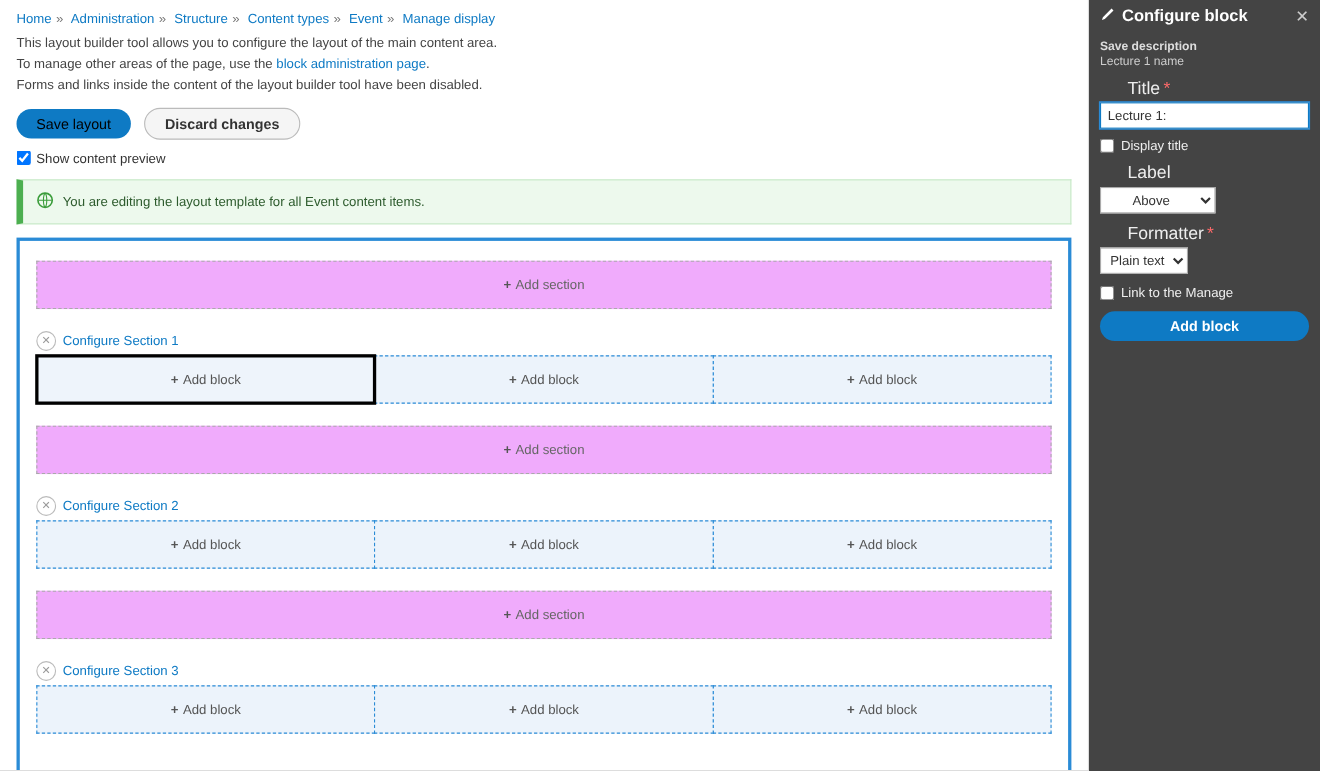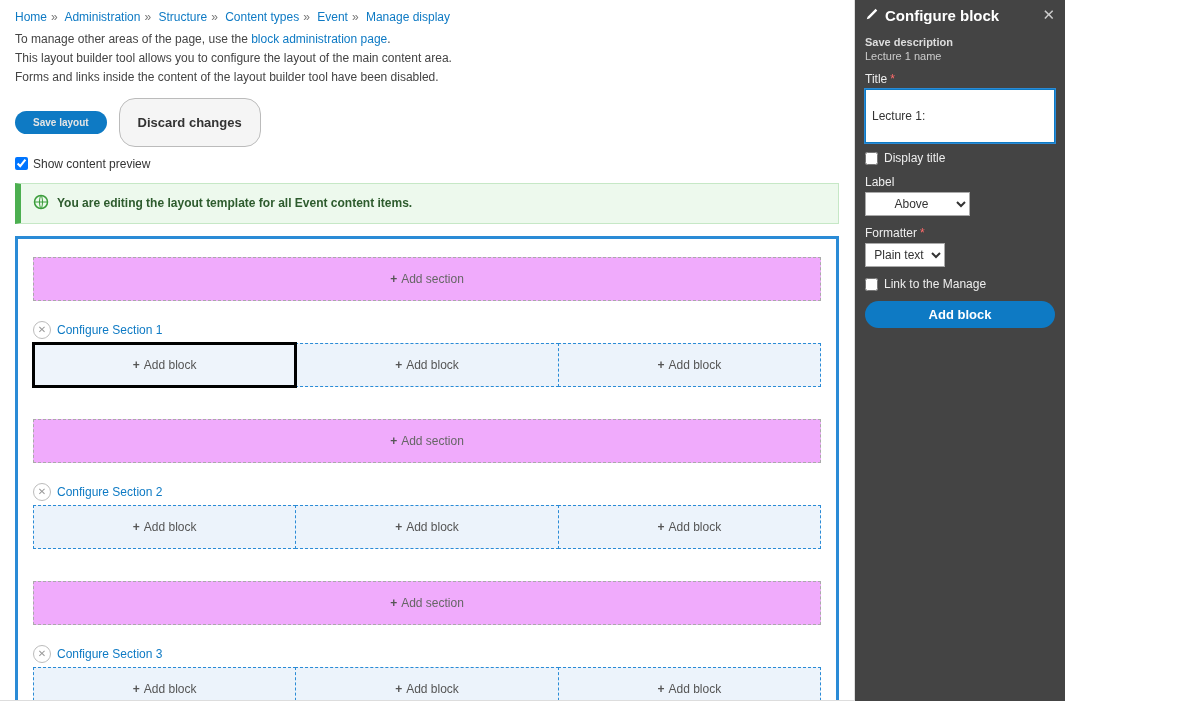--- a/index.html
+++ b/index.html
@@ -1,59 +1,59 @@
 <!DOCTYPE html>
 <html><head>
 <meta charset="utf-8">
 <style>
   * { box-sizing: border-box; margin: 0; padding: 0; }
   body { font-family: "Lucida Grande", "Lucida Sans Unicode", "Helvetica Neue", Arial, sans-serif; font-size: 12px; color: #333; background: #fff; }
-  .page { display: flex; width: 1065px; height: 701px; }
+  .page { display: flex; width: 1200px; height: 701px; }
   .main { flex: 1; padding: 10px 15px 0 15px; overflow-y: auto; border: 1px solid #ddd; border-top:none; border-left:none; position:relative;}
   .sidebar { width: 210px; background: #444; color: #fff; padding: 0; display:flex; flex-direction:column; }
   .sidebar-header { display:flex; align-items:center; justify-content:space-between; padding: 6px 10px 6px 10px; }
   .sidebar-header h2 { font-size: 15px; font-weight: bold; color:#fff; display:flex; gap:6px;}
   .sidebar-close { color:#ccc; font-size:15px; cursor:pointer; }
   .sidebar-body { padding: 6px 10px; font-size:12px; color:#eee; }
   .sb-desc-label { font-size:11px; color:#ddd; font-weight:bold; margin-bottom:2px; }
   .sb-desc-val { font-size:11px; color:#ccc; margin-bottom:10px; }
-  .sb-field-label { font-size:12px; color:#eee; margin-bottom:3px; display:flex; align-items:flex-start; gap:3px;}
+  .sb-field-label { font-size:16px; color:#eee; margin-bottom:3px; display:flex; align-items:flex-start; gap:3px;margin-left:25px;}
   .sb-req { color:#ff6a6a; }
-  .sb-input { width: 100%; padding: 19px 6px; border:1px solid #0e7ac4; outline:1px solid #2a8bd6; font-size:12px; margin-bottom:8px; color:#333; }
+  .sb-input { width: 100%; padding: 4px 6px; border:1px solid #0e7ac4; outline:1px solid #2a8bd6; font-size:12px; margin-bottom:8px; color:#333; }
   .sb-check { display:flex; align-items:center; gap:6px; margin-bottom:10px; font-size:12px; color:#eee;}
   .sb-select { background:#fff; color:#333; padding:3px 4px; font-size:12px; border:1px solid #aaa; margin-bottom:10px; min-width:105px;text-align:center;}
   .sb-submit { width:100%; padding:6px 12px; background:#0e7ac4; color:#fff; border:none; border-radius:14px; font-weight:bold; font-size:13px; cursor:pointer; }
 
   .breadcrumb { font-size:12px; margin-bottom:6px; color:#555;}
   .breadcrumb a { color:#0e7ac4; text-decoration:none; }
   .breadcrumb .sep { color:#777; margin:0 4px; }
 
   .intro { font-size:12px; color:#444; line-height:1.6; margin-bottom:10px; }
   .intro a { color:#0e7ac4; text-decoration:none; }
 
   .action-row { display:flex; gap:12px; align-items:center; margin-bottom:10px; }
-  .btn-primary { background:#0e7ac4; color:#e5e5e5; border:none; border-radius:16px; padding:6px 18px; font-weight:bold; font-size:10px; cursor:pointer; }
-  .btn-secondary { background:#f5f5f5; color:#333; border:1px solid #bbb; border-radius:16px; padding:16px 18px; font-weight:bold; font-size:13px; cursor:pointer; }
+  .btn-primary { background:#0e7ac4; color:#000000; border:none; border-radius:16px; padding:6px 18px; font-weight:normal; font-size:13px; cursor:pointer; }
+  .btn-secondary { background:#f5f5f5; color:#333; border:1px solid #bbb; border-radius:16px; padding:6px 18px; font-weight:bold; font-size:13px; cursor:pointer; }
   .preview-toggle { display:flex; align-items:center; gap:5px; font-size:12px; color:#333; margin-bottom:12px;}
 
   .msg { border:1px solid transparent; border-left-width:6px; padding:10px 12px; font-size:12px; display:flex; align-items:center; gap:8px; margin-bottom:12px;}
-  .msg-info { background:#edf9ed; border-color:#c6e8c6; border-left-color:#4caf50; color:#2d5b2d; font-weight:bold;}
+  .msg-info { background:#edf9ed; border-color:#c6e8c6; border-left-color:#4caf50; color:#2d5b2d; font-weight:normal;}
   .msg-info .icon-circ { color:#3b9d3b; }
   .msg-warn { background:#fdf8ec; border-color:#e9dfc5; border-left-color:#f0a020; color:#6a5322; font-weight:bold;}
   .msg-warn .icon-tri { color:#e8a33d; }
 
   .layout-frame { border:3px solid #2a8bd6; padding:18px 15px; }
   .add-strip { border:1px dashed #aaa; background:#f0abfc; text-align:center; padding:14px 0; color:#666; font-size:12px; margin-bottom:20px; cursor:pointer;}
   .add-strip .plus { font-weight:bold; margin-right:4px; color:#555;}
 
   .section-head { display:flex; align-items:center; gap:6px; margin-bottom:4px;}
   .remove-circ { width:18px; height:18px; border:1px solid #bbb; border-radius:50%; display:inline-flex; align-items:center; justify-content:center; color:#999; font-size:10px; cursor:pointer; background:#fff;}
   .confsec { color:#0e7ac4; font-size:12px; cursor:pointer; }
 
-  .row3 { display:flex; gap:0; margin-bottom:32px;justify-content:space-between;}
+  .row3 { display:flex; gap:0; margin-bottom:20px;justify-content:space-between;}
   .block-slot { flex:1; border:1px dashed #2a8bd6; background:#ecf3fb; text-align:center; padding:14px 0; color:#555; font-size:12px; cursor:pointer;}
   .block-slot + .block-slot { margin-left:-1px; }
   .block-slot .plus { font-weight:bold; margin-right:4px; color:#555;}
   .block-slot.active { outline:3px solid #000; outline-offset:-2px; background:#eef4fb; z-index:2; position:relative;}
 
   
   .main::-webkit-scrollbar { height:14px; width:14px; }
 </style>
 </head>
 <body>
@@ -64,24 +64,24 @@
     <div class="breadcrumb">
       <a href="#">Home</a><span class="sep">»</span>
       <a href="#">Administration</a><span class="sep">»</span>
       <a href="#">Structure</a><span class="sep">»</span>
       <a href="#">Content types</a><span class="sep">»</span>
       <a href="#">Event</a><span class="sep">»</span>
       <a href="#">Manage display</a>
     </div>
 
     <div class="intro">
+      <div>This layout builder tool allows you to configure the layout of the main content area.</div>
       <div>
         <span>To manage other areas of the page, use the </span><a href="#">block administration page</a><span>.</span>
       </div>
-      <div>This layout builder tool allows you to configure the layout of the main content area.</div>
       <div>Forms and links inside the content of the layout builder tool have been disabled.</div>
     </div>
 
     <div class="action-row">
       <button class="btn-primary">Save layout</button>
       <button class="btn-secondary">Discard changes</button>
     </div>
 
     <label class="preview-toggle">
       <input type="checkbox" checked="" style="">

